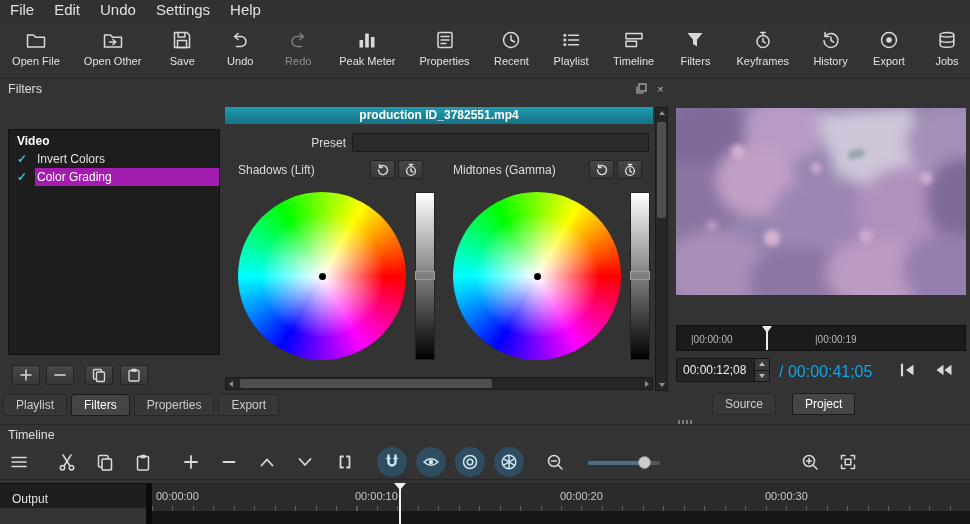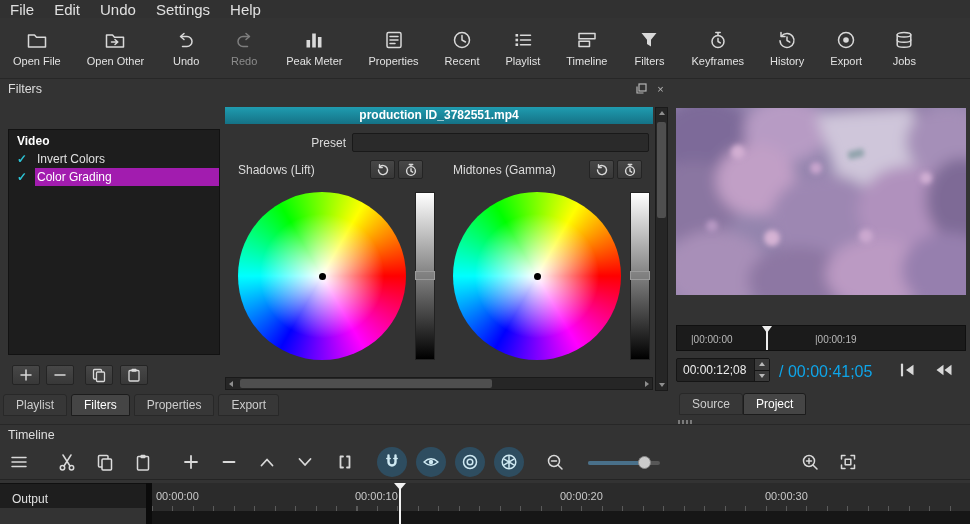--- a/index.html
+++ b/index.html
@@ -77,21 +77,21 @@
   .arr.l{left:3px;top:3px;border-top:3.5px solid transparent;border-bottom:3.5px solid transparent;border-right:4.5px solid #8f8f8f}
   .arr.r{right:3px;top:3px;border-top:3.5px solid transparent;border-bottom:3.5px solid transparent;border-left:4.5px solid #8f8f8f}
   .arr.u{left:2.5px;top:3px;border-left:3.5px solid transparent;border-right:3.5px solid transparent;border-bottom:4.5px solid #8f8f8f}
   .arr.d{left:2.5px;bottom:3px;border-left:3.5px solid transparent;border-right:3.5px solid transparent;border-top:4.5px solid #8f8f8f}
 
   
   .ptabs{position:absolute;left:3px;top:394px;display:flex;gap:4px}
   .tab{height:22px;padding:0 12px;line-height:21px;font-size:12px;color:#cccccc;background:#373737;
     border:1px solid #282828;border-radius:3px 3px 0 0}
   .tab.active{background:#454545;color:#fff;border-color:#1c1c1c}
-  .pvtabs{position:absolute;left:679px;top:393px;display:flex;gap:0}
+  .pvtabs{position:absolute;left:712px;top:393px;display:flex;gap:16px}
 
   
   .video{position:absolute;left:676px;top:108px;width:290px;height:187px;background:#8d7fa8;overflow:hidden}
   .scrubber{position:absolute;left:676px;top:325px;width:290px;height:26px;background:#1b1b1b;border:1px solid #101010}
   .scrub-label{position:absolute;top:8px;font-size:10px;color:#b9b9b9}
   .pv-ph-line{position:absolute;left:89px;top:0;width:2px;height:24px;background:#ededed}
   .pv-ph-cap{position:absolute;left:85px;top:0;width:0;height:0;border-left:5px solid transparent;
     border-right:5px solid transparent;border-top:7px solid #ededed}
   .spinbox{position:absolute;left:676px;top:358px;width:94px;height:24px;background:#242424;
     border:1px solid #151515;border-radius:2px;display:flex}
@@ -154,20 +154,30 @@
         <span class="tlabel">Open File</span>
     </div>
     <div class="tbtn">
       <span class="ticon">
         <svg width="22" height="22" viewBox="0 0 22 22">
             <path class="s" d="M2.5 6h6l2 2.2h9V18h-17z"></path>
             <path class="s" d="M7.5 13h6M11 10.5 13.8 13 11 15.5"></path>
           </svg>
       </span>
         <span class="tlabel">Open Other</span>
+    </div>
+    <div class="tbtn">
+      <span class="ticon">
+        <svg width="22" height="22" viewBox="0 0 22 22">
+            <path class="s" d="M3.5 3.5H16l2.5 2.5v12.5H3.5z"></path>
+            <path class="s" d="M7 3.5V8h7V3.5"></path>
+            <rect class="s" x="6.5" y="11.5" width="9" height="7"></rect>
+          </svg>
+      </span>
+        <span class="tlabel">Save</span>
     </div>
     <div class="tbtn">
       <span class="ticon">
         <svg width="22" height="22" viewBox="0 0 22 22">
             <path class="s" d="M7.5 17.5H12a5 5 0 0 0 0-10H6"></path>
             <path class="s" d="M9 4.5 5.5 7.5 9 10.5"></path>
           </svg>
       </span>
         <span class="tlabel">Undo</span>
     </div>

